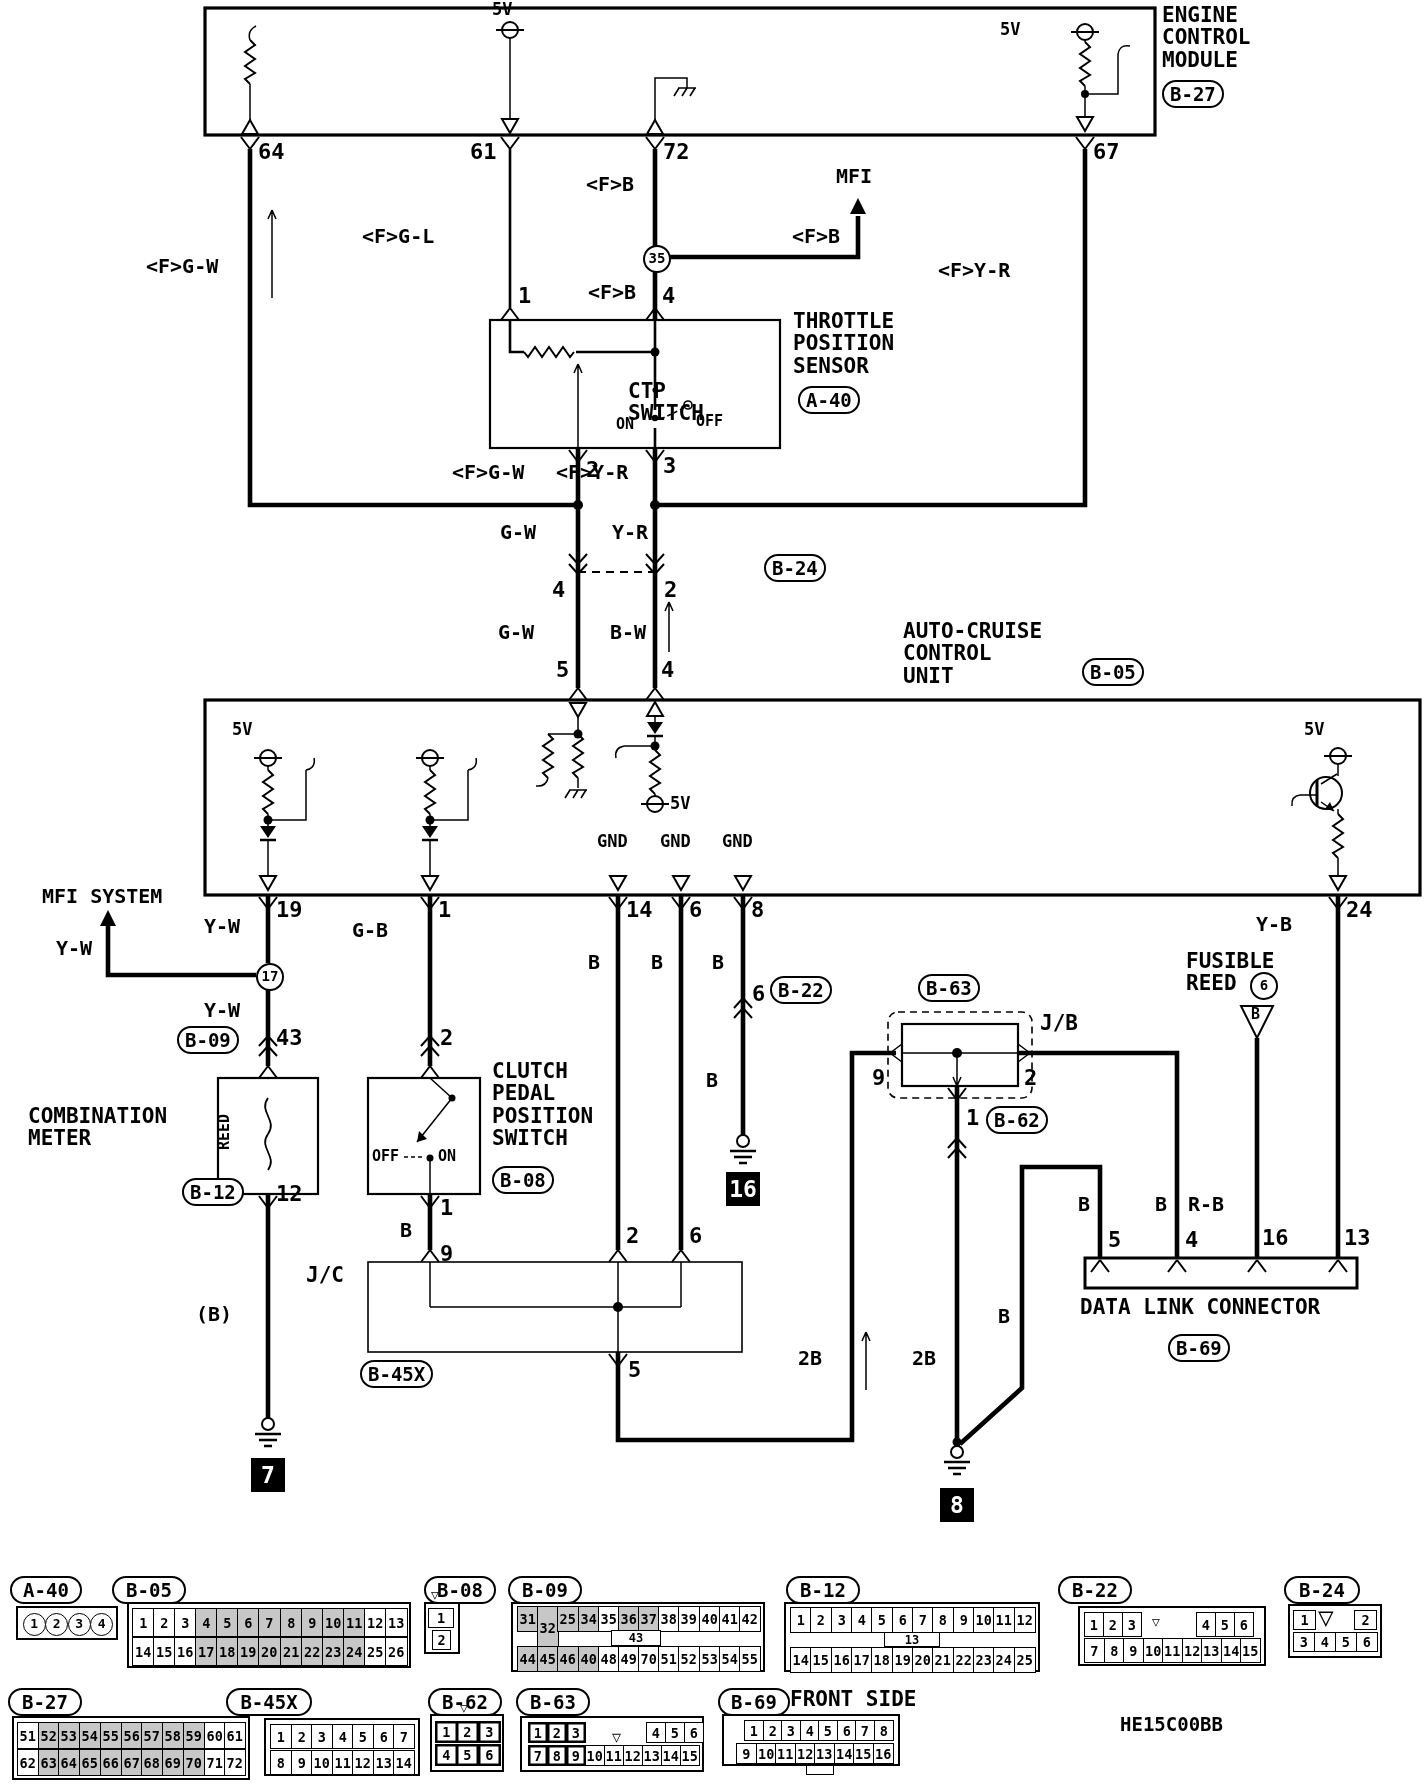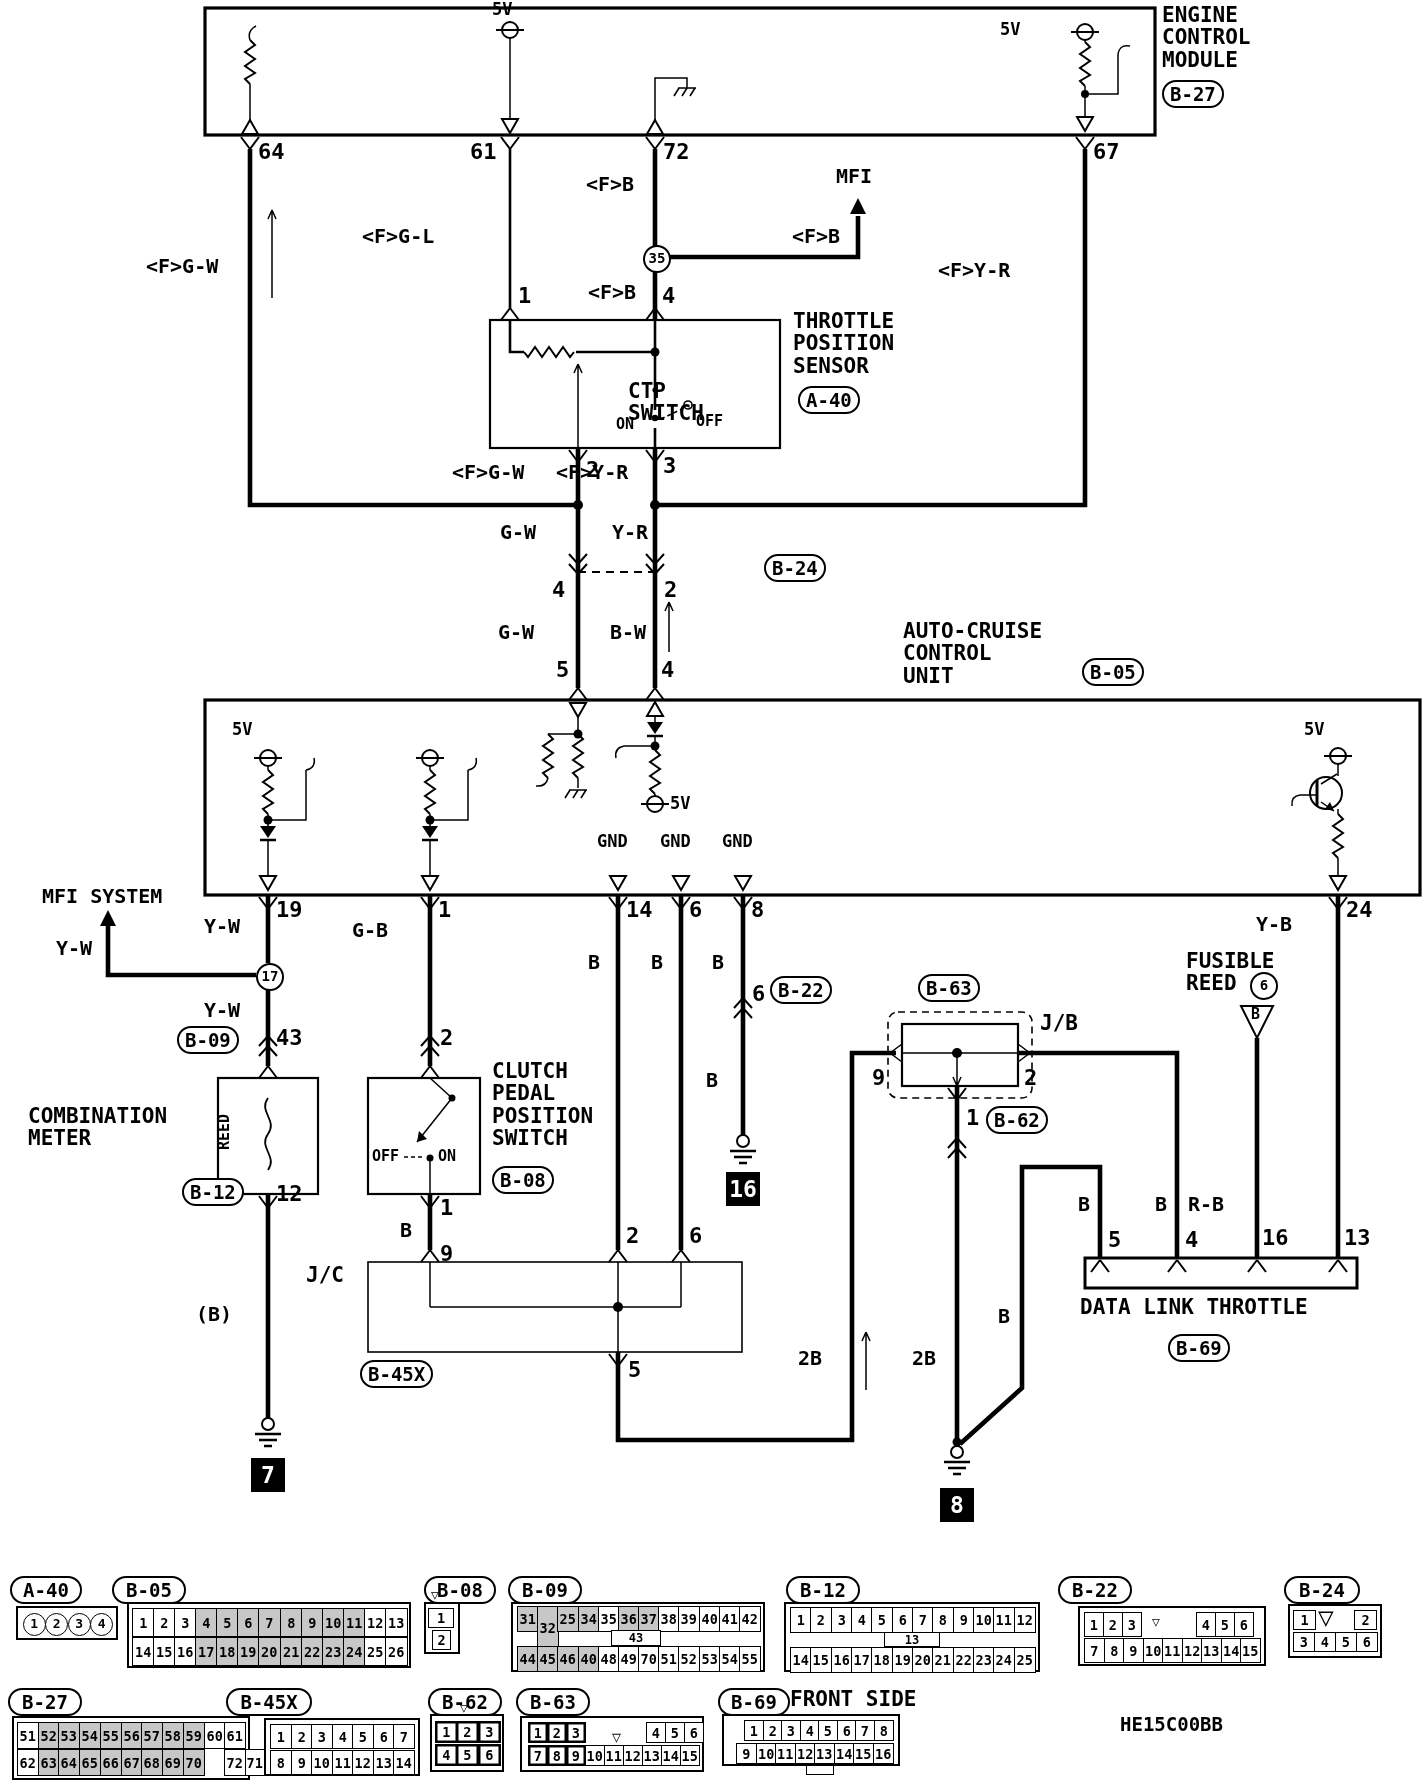--- a/index.html
+++ b/index.html
@@ -365,21 +365,21 @@
 <span class="circ" style="left:1250px;top:972px">6</span>
 <span class="lb xs" style="left:1251px;top:1006px">B</span>
 <span class="lb" style="left:1256px;top:914px">Y-B</span>
 <span class="lb" style="left:1078px;top:1194px">B</span>
 <span class="lb" style="left:1155px;top:1194px">B</span>
 <span class="lb" style="left:1188px;top:1194px">R-B</span>
 <span class="lb p" style="left:1108px;top:1228px">5</span>
 <span class="lb p" style="left:1185px;top:1228px">4</span>
 <span class="lb p" style="left:1262px;top:1226px">16</span>
 <span class="lb p" style="left:1344px;top:1226px">13</span>
-<span class="lb t" style="left:1080px;top:1296px">DATA LINK THROTTLE</span>
+<span class="lb t" style="left:1080px;top:1296px">DATA LINK CONNECTOR</span>
 <span class="oval" style="left:1168px;top:1334px">B-69</span>
 <span class="lb t" style="left:790px;top:1688px">FRONT SIDE</span>
 <span class="lb sm" style="left:1120px;top:1714px">HE15C00BB</span>
 
 <div id="clayer">
       <div class="oval" style="left: 10px; top: 1576px; min-width: 56px; text-align: center;">A-40</div>
       <div class="cbody" style="left: 16px; top: 1606px; width: 102px; height: 34px;"></div>
       <div class="ccirc" style="left: 22.75px; top: 1612.5px;">1</div>
       <div class="ccirc" style="left: 45.25px; top: 1612.5px;">2</div>
       <div class="ccirc" style="left: 67.75px; top: 1612.5px;">3</div>
@@ -513,21 +513,21 @@
       <div class="cell" style="left: 224px; top: 1722px; width: 21.5px; height: 27px;">61</div>
       <div class="cell" style="left: 17px; top: 1749px; width: 21.5px; height: 27px;">62</div>
       <div class="cell sh" style="left: 38px; top: 1749px; width: 21.5px; height: 27px;">63</div>
       <div class="cell sh" style="left: 58px; top: 1749px; width: 21.5px; height: 27px;">64</div>
       <div class="cell sh" style="left: 79px; top: 1749px; width: 21.5px; height: 27px;">65</div>
       <div class="cell sh" style="left: 100px; top: 1749px; width: 21.5px; height: 27px;">66</div>
       <div class="cell sh" style="left: 121px; top: 1749px; width: 21.5px; height: 27px;">67</div>
       <div class="cell sh" style="left: 141px; top: 1749px; width: 21.5px; height: 27px;">68</div>
       <div class="cell sh" style="left: 162px; top: 1749px; width: 21.5px; height: 27px;">69</div>
       <div class="cell sh" style="left: 183px; top: 1749px; width: 21.5px; height: 27px;">70</div>
-      <div class="cell" style="left: 204px; top: 1749px; width: 21.5px; height: 27px; margin-left: 40px;">71</div>
+      <div class="cell" style="left: 204px; top: 1749px; width: 21.5px; height: 27px;">71</div>
       <div class="cell" style="left: 224px; top: 1749px; width: 21.5px; height: 27px;">72</div>
       <div class="oval" style="left: 226px; top: 1688px; min-width: 70px; text-align: center;">B-45X</div>
       <div class="cbody" style="left: 264px; top: 1718px; width: 156px; height: 58px;"></div>
       <div class="cell" style="left: 270px; top: 1724px; width: 21.5px; height: 25px;">1</div>
       <div class="cell" style="left: 291px; top: 1724px; width: 21.5px; height: 25px;">2</div>
       <div class="cell" style="left: 311px; top: 1724px; width: 21.5px; height: 25px;">3</div>
       <div class="cell" style="left: 332px; top: 1724px; width: 21.5px; height: 25px;">4</div>
       <div class="cell" style="left: 352px; top: 1724px; width: 21.5px; height: 25px;">5</div>
       <div class="cell" style="left: 373px; top: 1724px; width: 21.5px; height: 25px;">6</div>
       <div class="cell" style="left: 393px; top: 1724px; width: 21.5px; height: 25px;">7</div>

